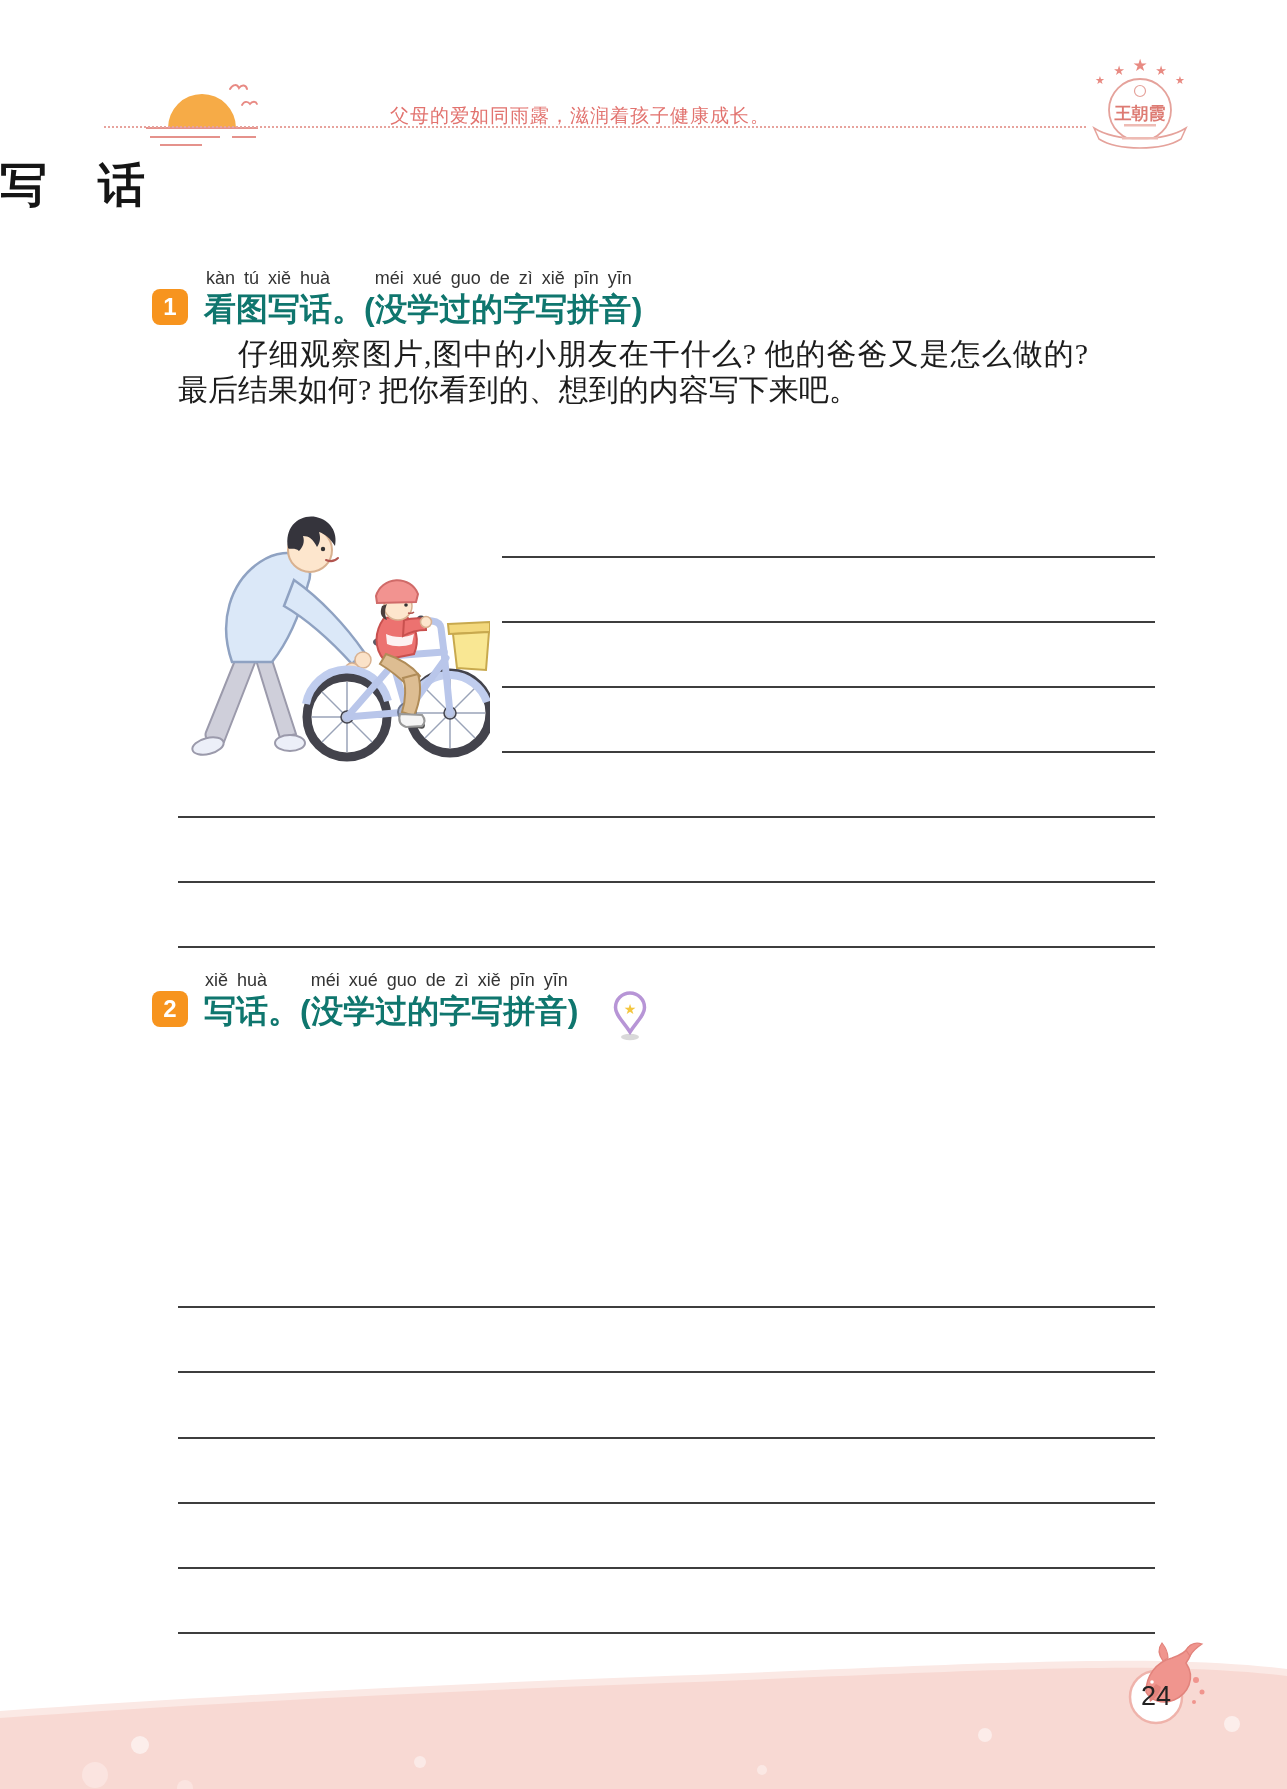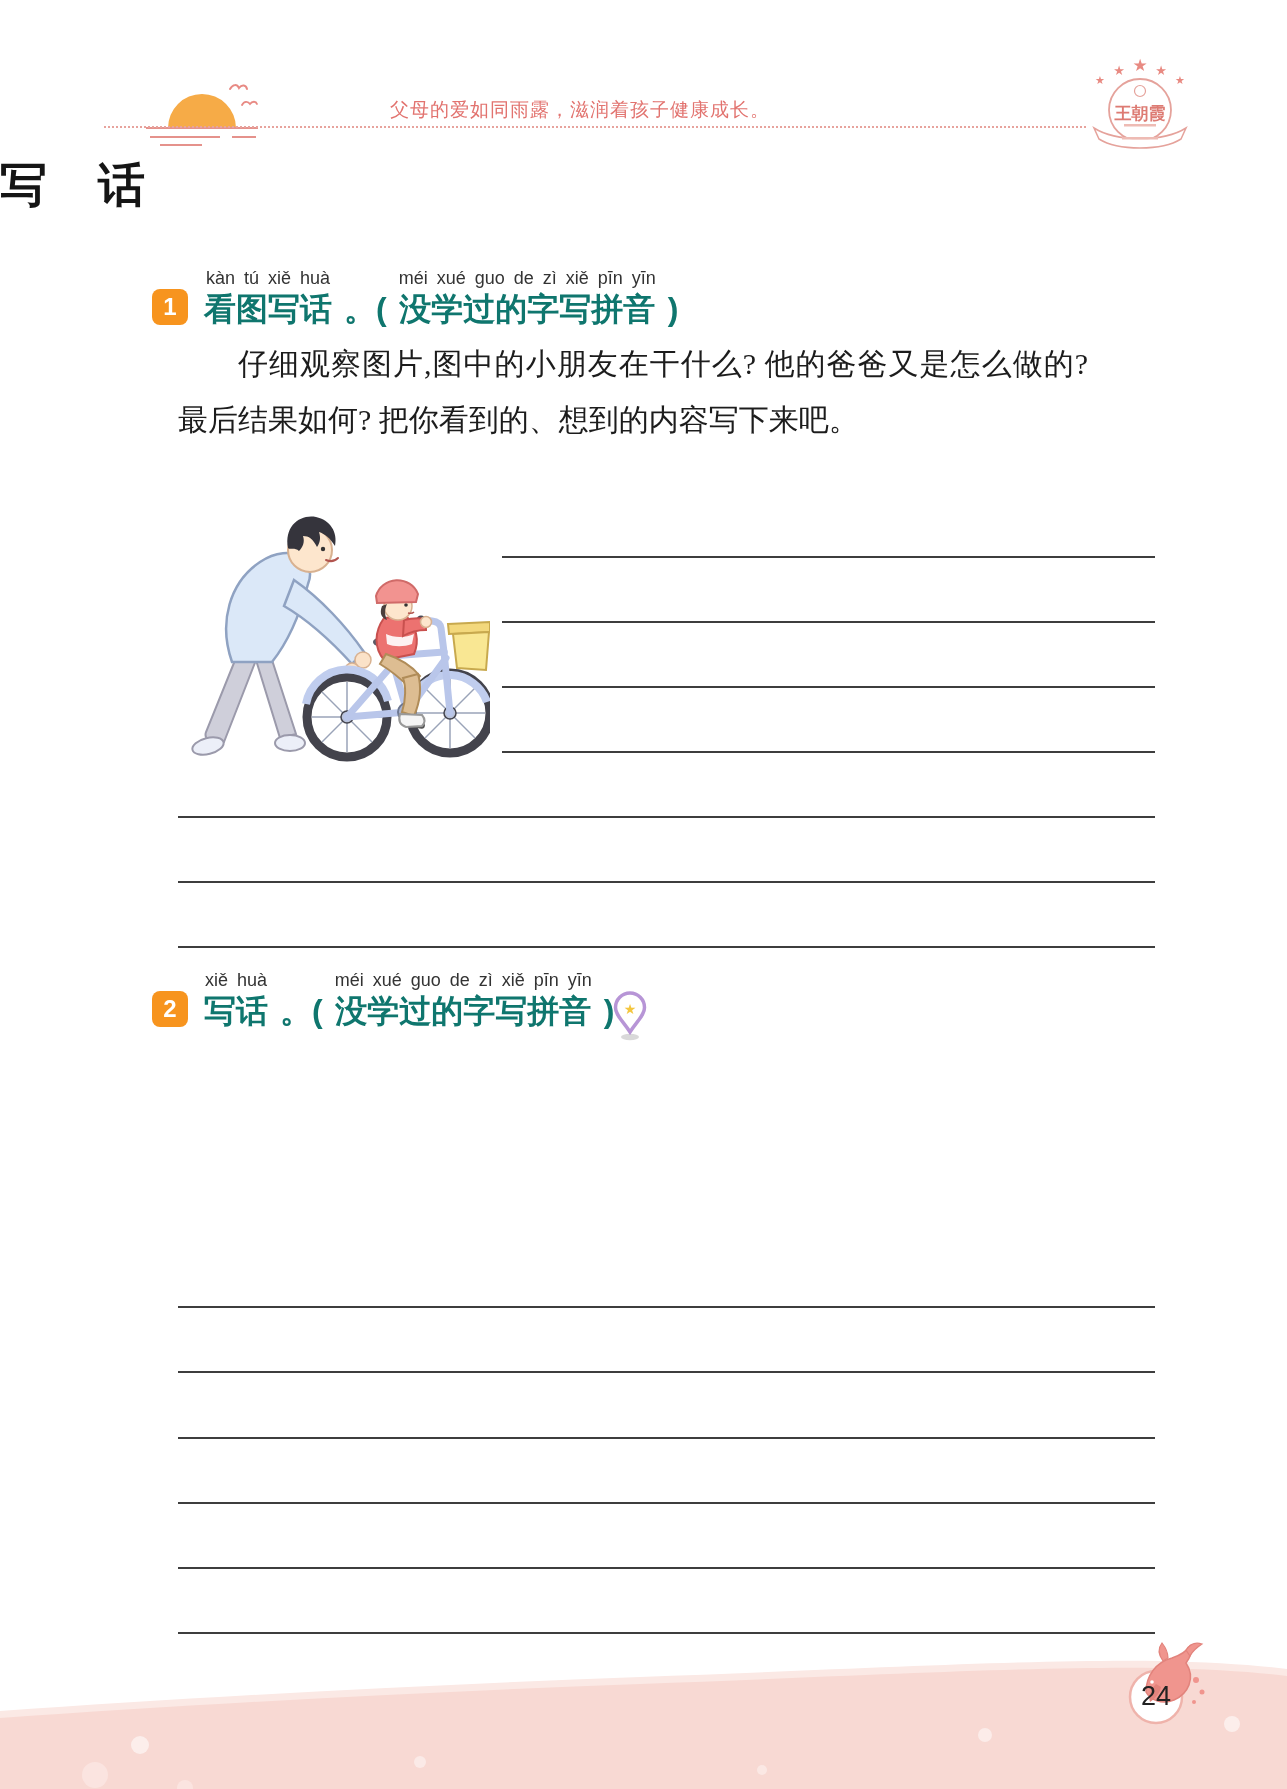--- a/index.html
+++ b/index.html
@@ -3,40 +3,40 @@
 <meta charset="utf-8">
 <style>
   html,body{margin:0;padding:0;background:#ffffff;}
   .page{position:relative;width:1287px;height:1789px;background:#ffffff;overflow:hidden;
         font-family:"Liberation Sans","DejaVu Sans",sans-serif;}
   .abs{position:absolute;}
 
   
   .rule-dotted{position:absolute;left:104px;top:126px;width:982px;height:0;
                border-top:2px dotted #e7a39d;}
-  .motto{position:absolute;left:390px;top:97px;width:380px;text-align:center;
+  .motto{position:absolute;left:390px;top:103px;width:380px;text-align:center;
          font-family:"Liberation Serif","DejaVu Serif",serif;
          font-size:19px;letter-spacing:1px;color:#e2736f;}
 
   
   .page-title{position:absolute;left:0;top:154px;width:100%;text-align:left;
               font-size:47px;font-weight:800;color:#151515;letter-spacing:2px;}
 
   
   .badge{position:absolute;width:36px;height:36px;border-radius:8px;background:#f7941e;
          color:#fff;font-weight:700;font-size:24px;line-height:36px;text-align:center;}
-  .sec-head{position:absolute;display:flex;align-items:flex-start;gap:12px;}
+  .sec-head{position:absolute;display:flex;align-items:flex-start;}
   .hpart{display:flex;flex-direction:column;align-items:center;}
   .py{height:24px;line-height:24px;font-size:18px;color:#333;white-space:nowrap;word-spacing:4px;}
   .hz{font-size:32px;line-height:38px;font-weight:700;color:#0f766e;white-space:nowrap;}
 
   
   .para{position:absolute;left:178px;width:910px;
         font-family:"Liberation Serif","DejaVu Serif",serif;
-        font-size:30px;line-height:56px;color:#1c1c1c;
+        font-size:30px;line-height:36px;color:#1c1c1c;
         text-align:justify;text-indent:60px;}
 
   
   .wline{position:absolute;height:0;border-top:2px solid #3e3e3e;}
   .wline.short{left:502px;width:653px;}
   .wline.full{left:178px;width:977px;}
 
   
   .page-num{position:absolute;left:1128px;top:1681px;width:56px;text-align:center;
             font-size:27px;font-weight:400;color:#222;}

